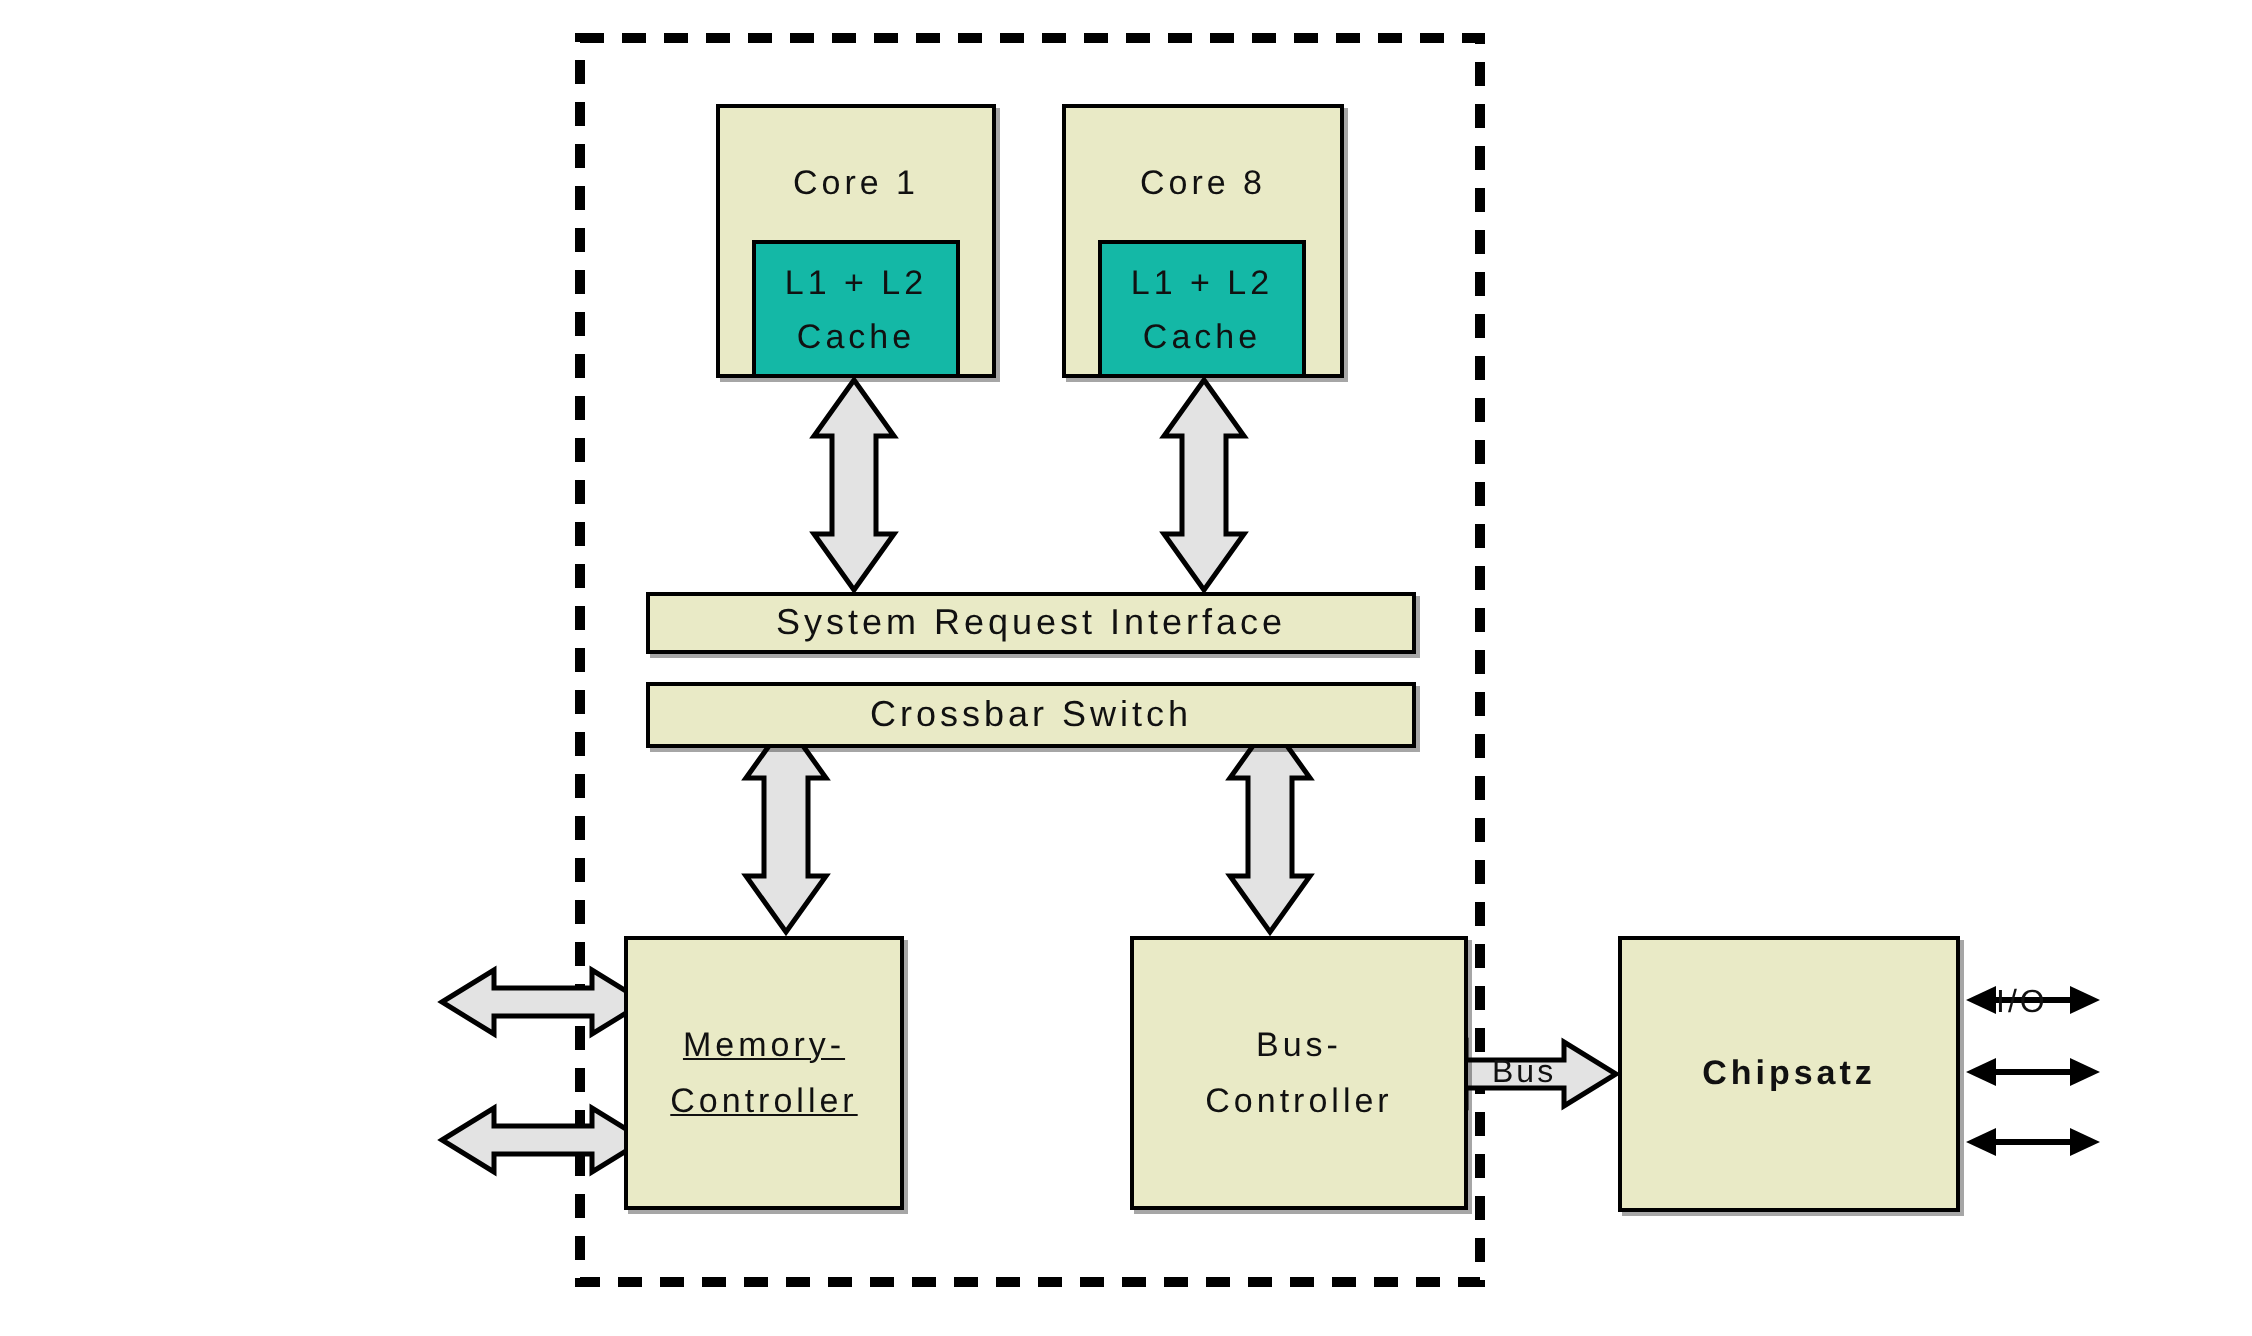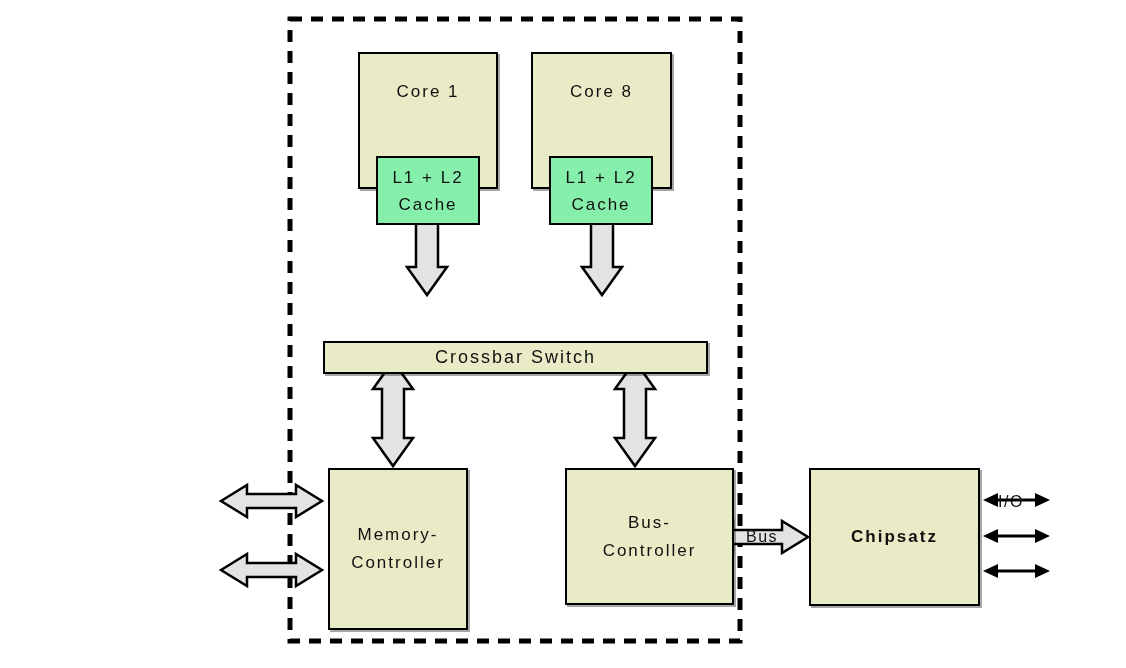--- a/index.html
+++ b/index.html
@@ -20,21 +20,21 @@
     border:2px solid #000000;
     box-shadow:2px 2px 0 rgba(0,0,0,0.35);
     display:flex; flex-direction:column;
     align-items:center; justify-content:center;
     font-size:17px; letter-spacing:2px;
     text-align:center;
     z-index:2;
     line-height:28px;
     white-space:nowrap;
   }
-  .block.white { background:#86efac;margin-top:36px; }
+  .block.white { background:#14b8a6; }
   .block.top-label { justify-content:flex-start; padding-top:24px; }
   .block.bar { font-size:18px; line-height:normal; }
   .float-label {
     position:absolute; z-index:3;
     font-size:16px; letter-spacing:1.5px;
     white-space:nowrap;
     margin-top:28px;
   }
   .cache { line-height:27px; font-size:17px; }
 </style>
@@ -85,27 +85,30 @@
   <div class="block white cache" style="left:376px; top:120px; width:104px; height:69px; box-shadow:none;">
     <span>L1 + L2</span>
     <span>Cache</span>
   </div>
 
   <div class="block white cache" style="left:549px; top:120px; width:104px; height:69px; box-shadow:none;">
     <span>L1 + L2</span>
     <span>Cache</span>
   </div>
 
+  <div class="block bar" style="left:323px; top:296px; width:385px; height:31px;">
+    <span>System Request Interface</span>
+  </div>
 
   <div class="block bar" style="left:323px; top:327px; width:385px; height:33px;margin-top:14px;">
     <span>Crossbar Switch</span>
   </div>
 
 
-  <div class="block" style="left:328px; top:468px; width:140px; height:162px;">
+  <div class="block" style="left:312px; top:468px; width:140px; height:137px;text-decoration:underline;">
     <span>Memory-</span>
     <span>Controller</span>
   </div>
 
   <div class="block" style="left:565px; top:468px; width:169px; height:137px;">
     <span>Bus-</span>
     <span>Controller</span>
   </div>
 
   <div class="block" style="left:809px; top:468px; width:171px; height:138px;font-weight:bold;">

